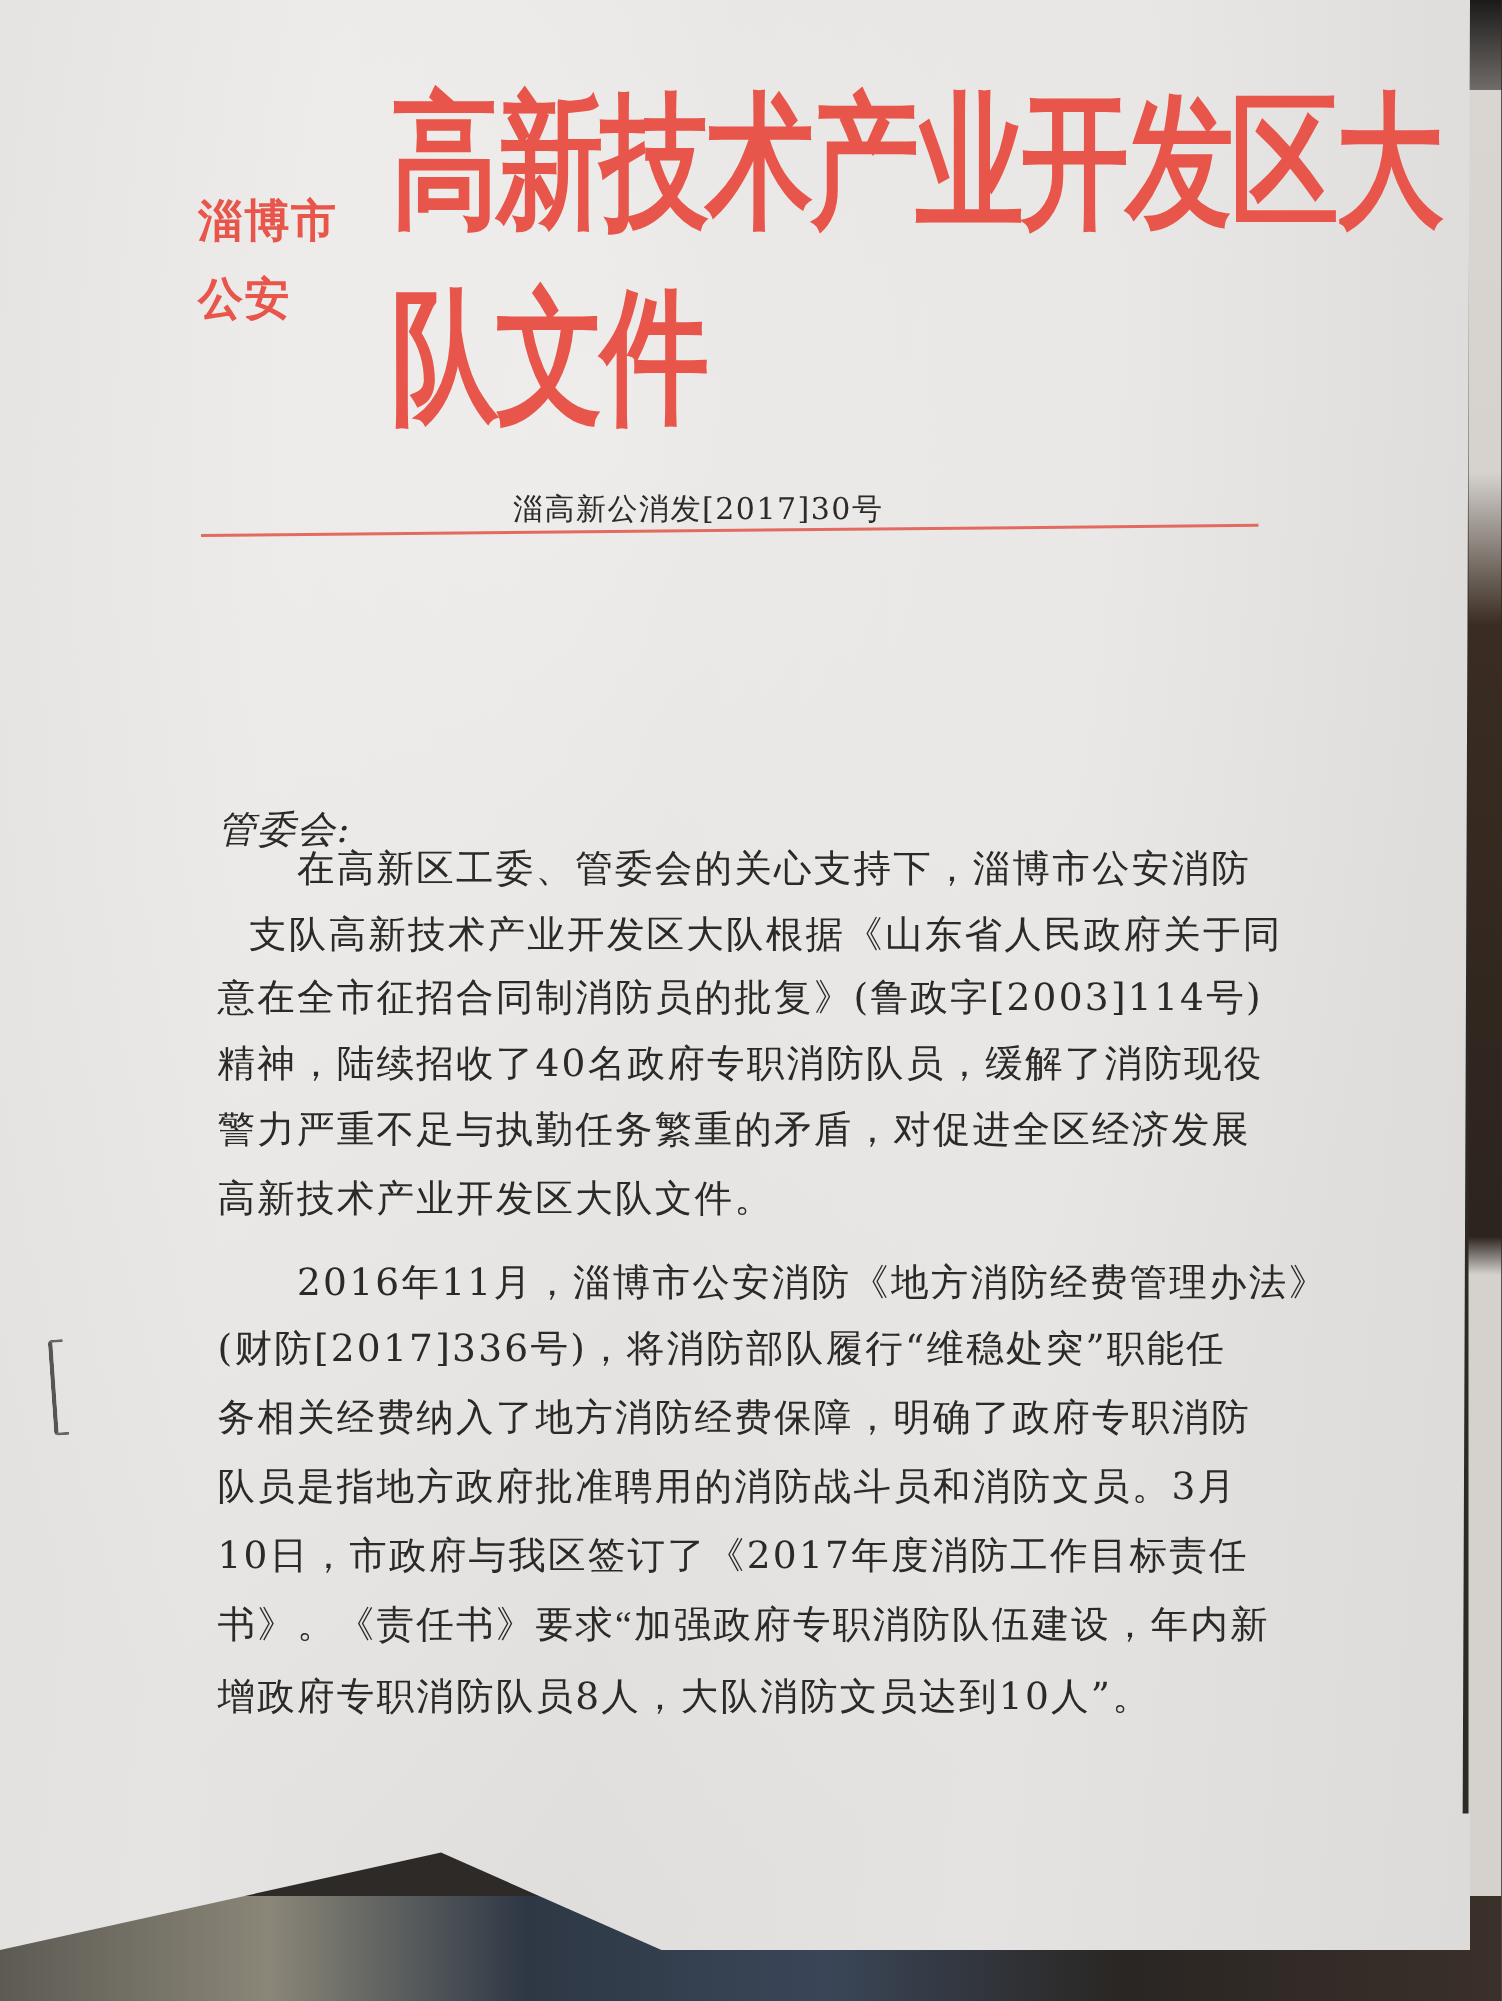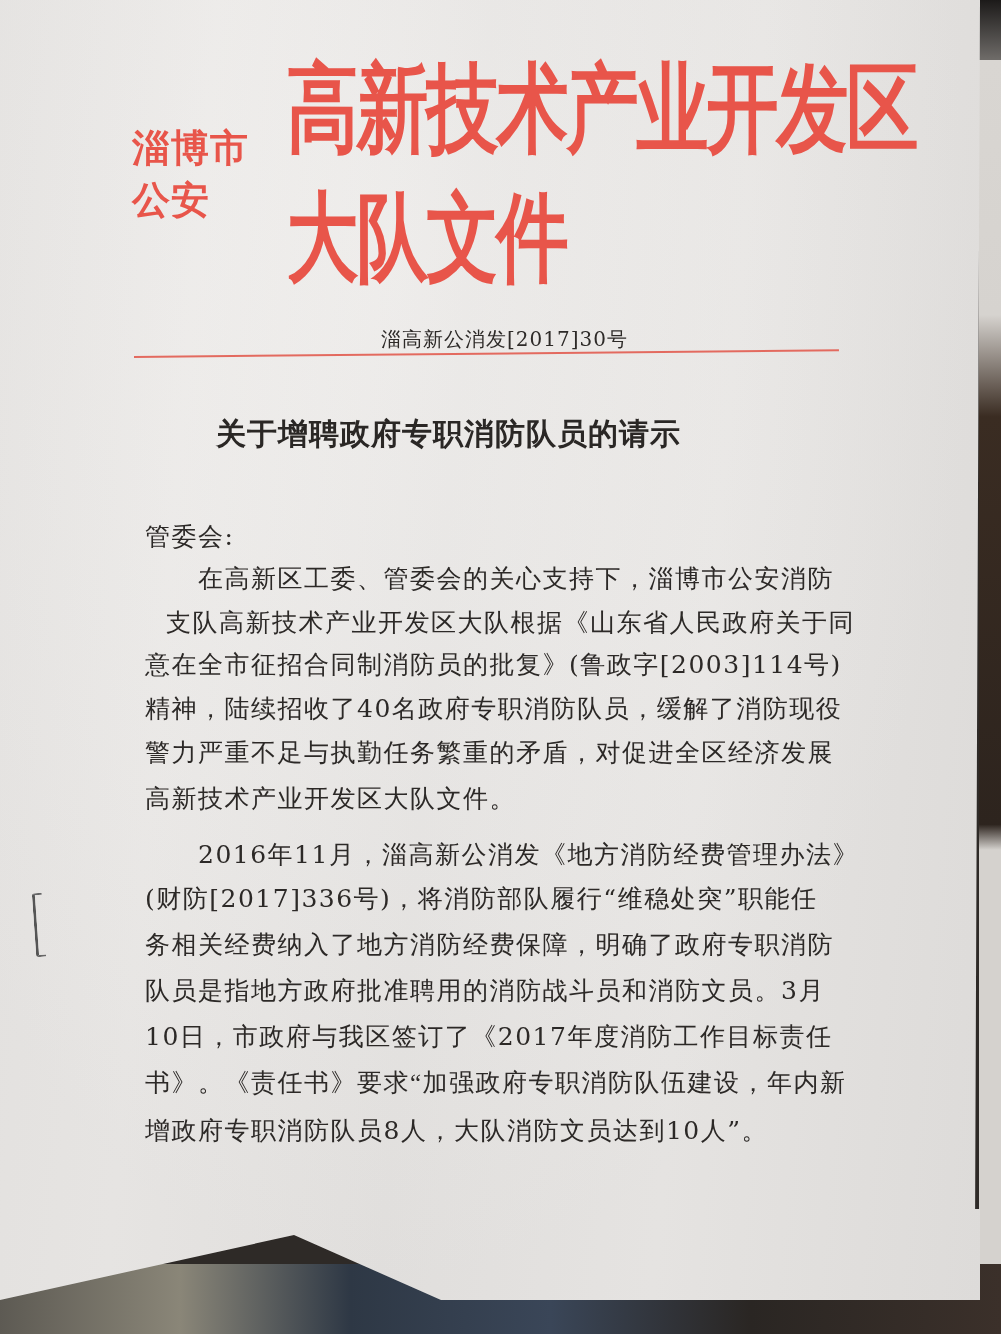--- a/index.html
+++ b/index.html
@@ -37,41 +37,40 @@
   .header-red {
     position: absolute;
     left: 132px; top: 78px;
     display: flex; align-items: center;
     color: #e8554a;
   }
   .header-left {
     display: flex; flex-direction: column;
     font-family: "DejaVu Serif", serif;
     font-weight: bold;
-    font-size: 38px;
+    font-size: 30px;
     line-height: 52px;
     letter-spacing: 1px;
   }
   .header-left .row2 { letter-spacing: 14px; }
   .header-right {
     font-family: "DejaVu Serif", serif;
     font-weight: bold;
     font-size: 72px;
     letter-spacing: -2px;
     margin-left: 6px;
     transform: scaleY(1.35);
     transform-origin: center;
   }
   .doc-number {
     position: absolute;
     left: 342px; top: 326px;
     font-size: 20px;
     color: #2d2a28;
     letter-spacing: 1px;
-    margin-left: 39px;
   }
   .red-rule {
     position: absolute;
     left: 134px; top: 356px;
     width: 705px; height: 2px;
     background: #e36a5f;
     transform: rotate(-0.55deg);
     transform-origin: left center;
   }
   .title {
@@ -118,31 +117,30 @@
   <div class="header-red">
     <div class="header-left">
       <span>淄博市公安</span>
     </div>
     <div class="header-right">高新技术产业开发区大队文件</div>
   </div>
 
   <div class="doc-number">淄高新公消发[2017]30号</div>
   <div class="red-rule"></div>
 
-  <div class="title">关于增聘政府专职消防队员的请示</div>
 
   <div class="body-text">
-    <div class="line" style="top:0px;">管委会:</div>
+    <div class="line" style="top:16px;font-style:italic;">管委会:</div>
     <div class="line" style="top:42px;">　　在高新区工委、管委会的关心支持下，淄博市公安消防</div>
     <div class="line" style="top:86px;margin-left:21px;">支队高新技术产业开发区大队根据《山东省人民政府关于同</div>
     <div class="line" style="top:128px;">意在全市征招合同制消防员的批复》(鲁政字[2003]114号)</div>
     <div class="line" style="top:172px;">精神，陆续招收了40名政府专职消防队员，缓解了消防现役</div>
     <div class="line" style="top:216px;">警力严重不足与执勤任务繁重的矛盾，对促进全区经济发展</div>
     <div class="line" style="top:262px;">高新技术产业开发区大队文件。</div>
-    <div class="line" style="top:318px;">　　2016年11月，淄高新公消发《地方消防经费管理办法》</div>
+    <div class="line" style="top:318px;">　　2016年11月，淄博市公安消防《地方消防经费管理办法》</div>
     <div class="line" style="top:362px;">(财防[2017]336号)，将消防部队履行“维稳处突”职能任</div>
     <div class="line" style="top:408px;">务相关经费纳入了地方消防经费保障，明确了政府专职消防</div>
     <div class="line" style="top:454px;">队员是指地方政府批准聘用的消防战斗员和消防文员。3月</div>
     <div class="line" style="top:500px;text-align:right;">10日，市政府与我区签订了《2017年度消防工作目标责任</div>
     <div class="line" style="top:546px;font-family:Liberation Serif, serif;">书》。《责任书》要求“加强政府专职消防队伍建设，年内新</div>
     <div class="line" style="top:594px;">增政府专职消防队员8人，大队消防文员达到10人”。</div>
   </div>
 
   <div class="staple"></div>
 </div>

